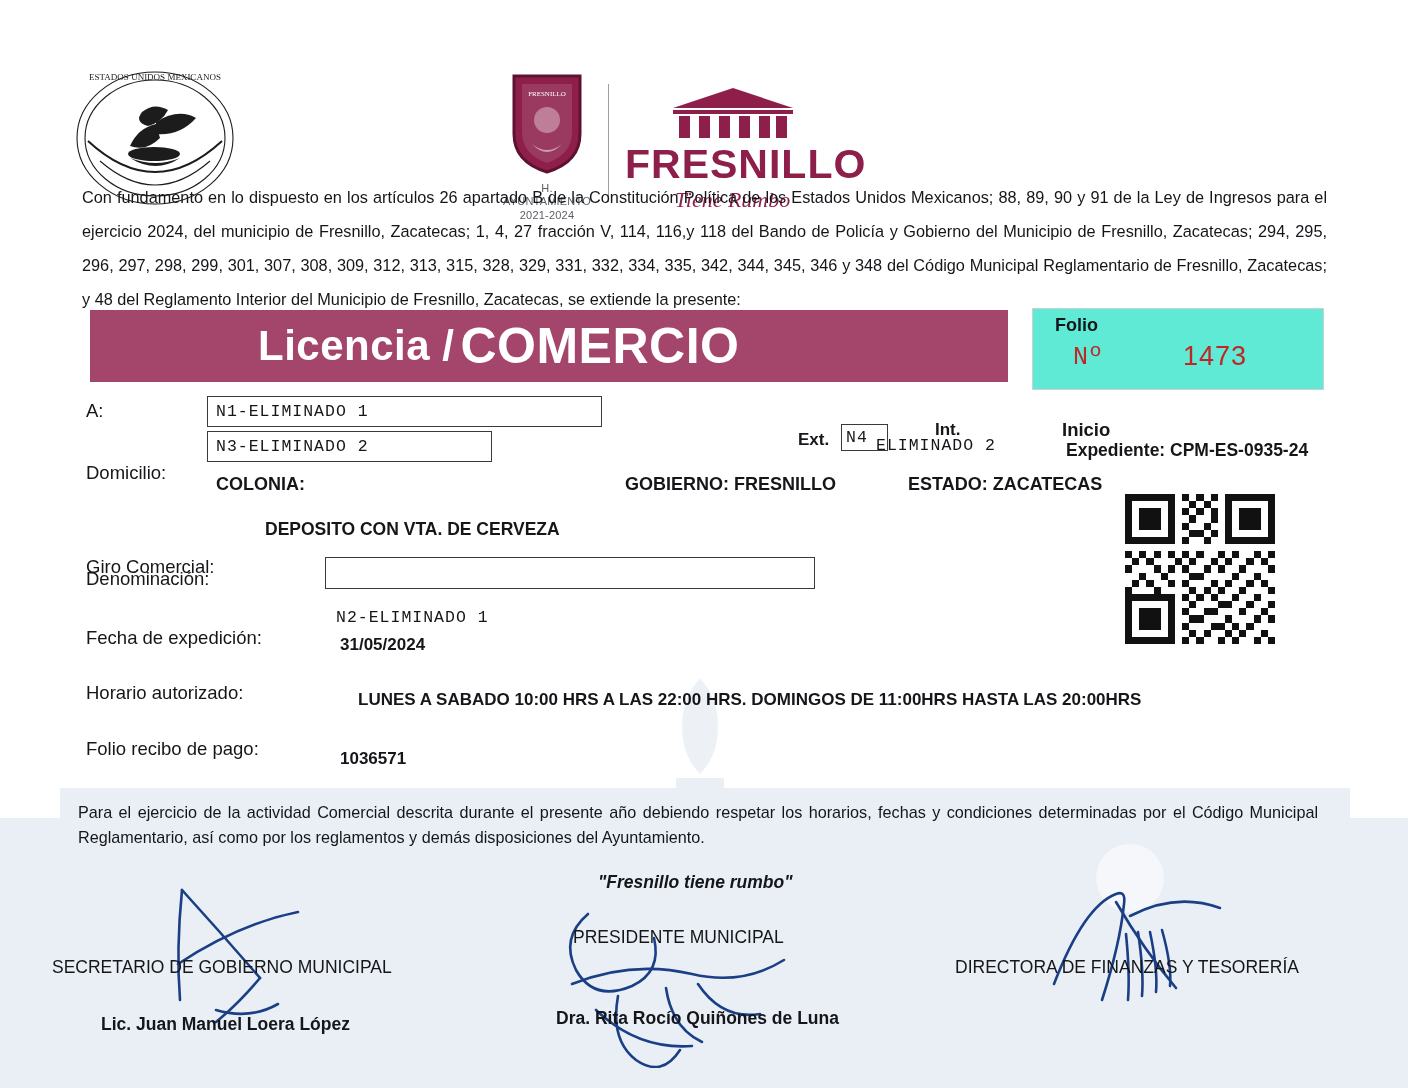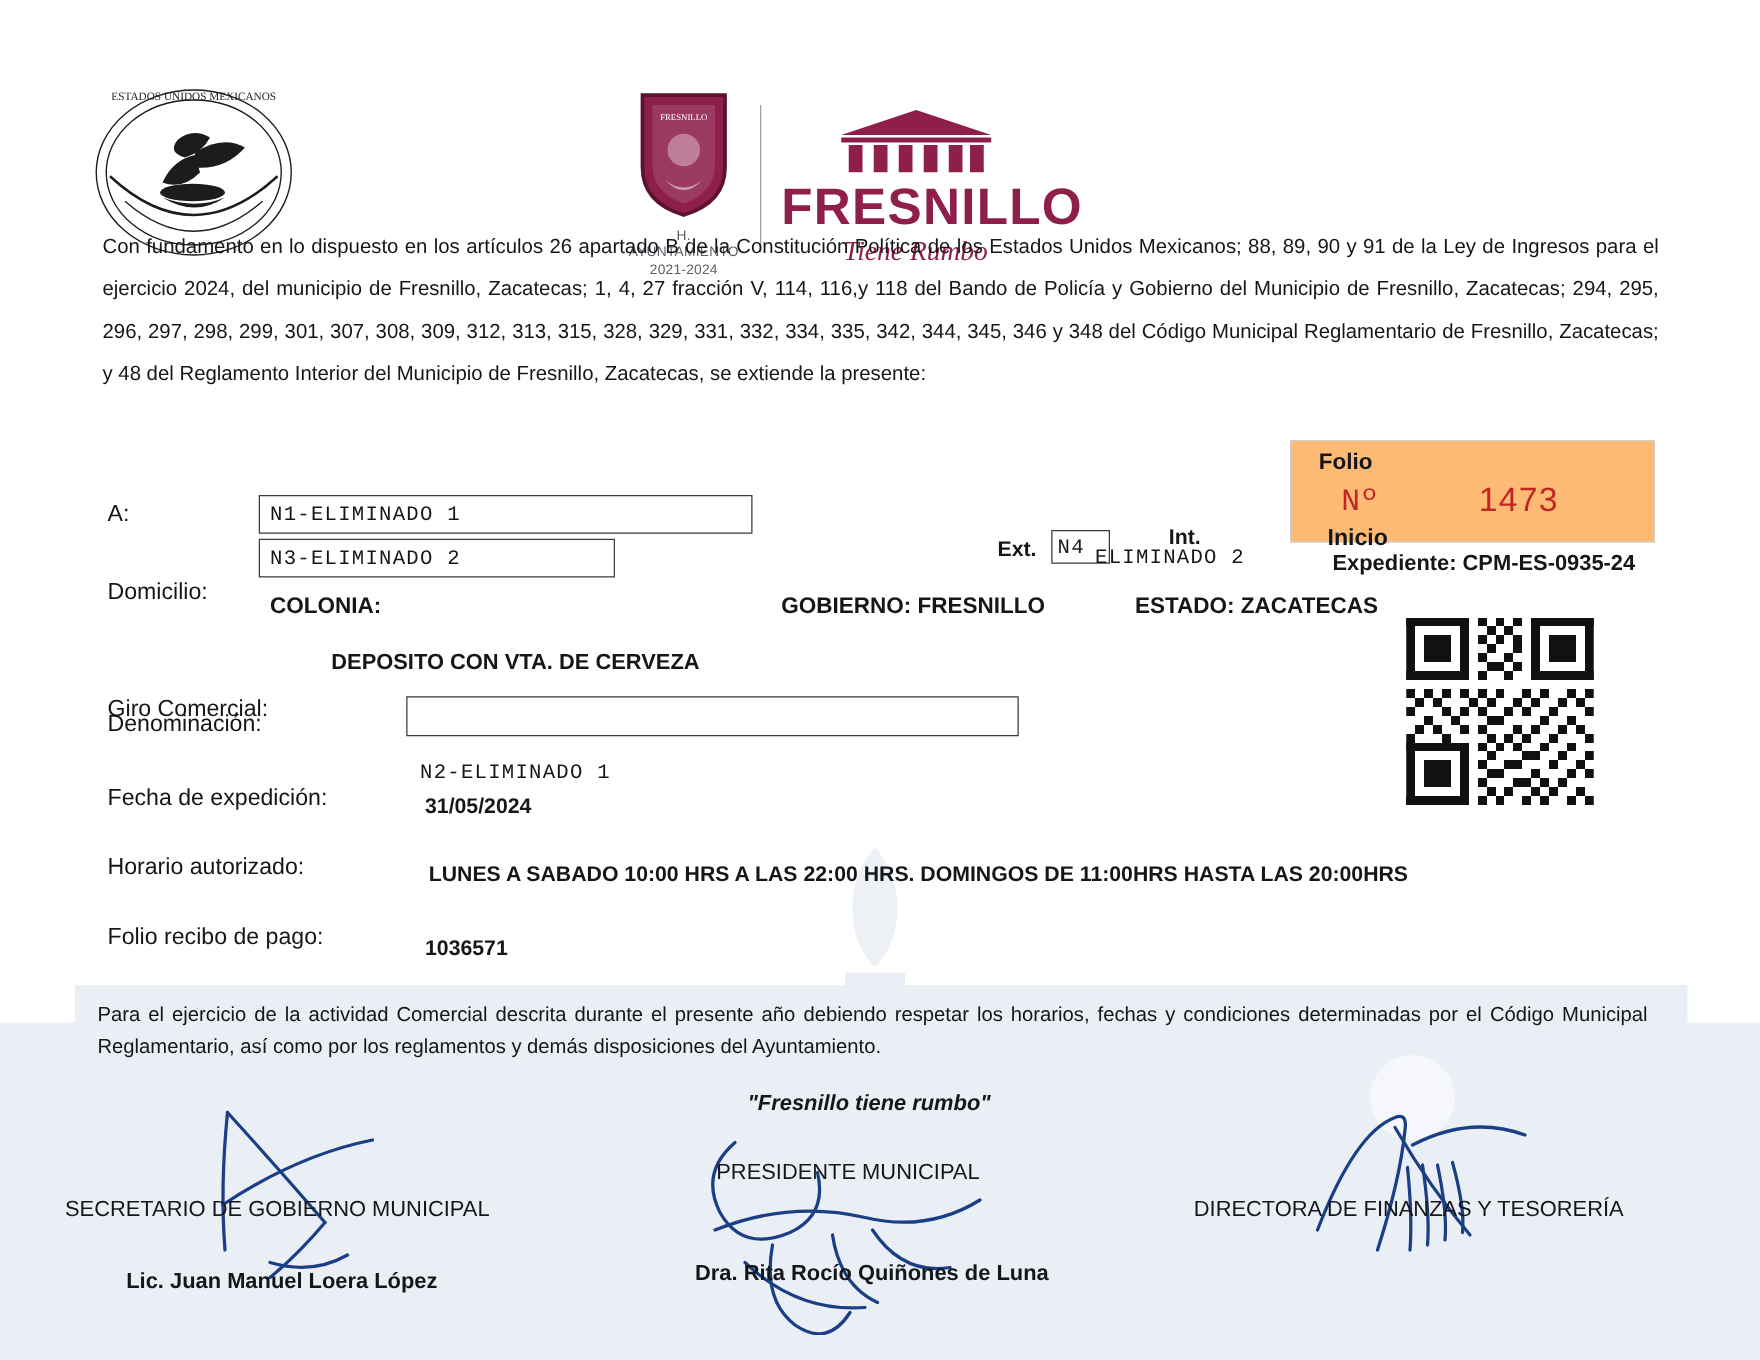--- a/index.html
+++ b/index.html
@@ -151,23 +151,22 @@
     margin-left: 6px;
   }
 
   
   .folio-box {
     position: absolute;
     left: 1032px;
     top: 308px;
     width: 290px;
     height: 80px;
-    background: #fdba74;
+    background: #5eead4;
     border: 1px solid #cfcfcf;
-    margin-top: 44px;
   }
   .folio-label {
     position: absolute;
     left: 22px;
     top: 6px;
     font-size: 18px;
     font-weight: bold;
     color: #141619;
   }
   .folio-no {
@@ -345,20 +344,24 @@
       <div class="fresnillo-word">FRESNILLO</div>
       <div class="fresnillo-tag">Tiene Rumbo</div>
     </div>
 
   </div>
 
   <div class="legal">
     <p>Con fundamento en lo dispuesto en los artículos 26 apartado B de la Constitución Política de los Estados Unidos Mexicanos; 88, 89, 90 y 91 de la Ley de Ingresos para el ejercicio 2024, del municipio de Fresnillo, Zacatecas; 1, 4, 27 fracción V, 114, 116,y 118 del Bando de Policía y Gobierno del Municipio de Fresnillo, Zacatecas; 294, 295, 296, 297, 298, 299, 301, 307, 308, 309, 312, 313, 315, 328, 329, 331, 332, 334, 335, 342, 344, 345, 346 y 348 del Código Municipal Reglamentario de Fresnillo, Zacatecas; y 48 del Reglamento Interior del Municipio de Fresnillo, Zacatecas, se extiende la presente:</p>
   </div>
 
+  <div class="title-band">
+    <span class="t1">Licencia /</span>
+    <span class="t2">COMERCIO</span>
+  </div>
 
   <div class="folio-box">
     <span class="folio-label">Folio</span>
     <span class="folio-no">Nº</span>
     <span class="folio-num">1473</span>
   </div>
 
   <span class="lbl" style="left:86px; top:400px;">A:</span>
   <div class="fieldbox" style="left:207px; top:396px; width:393px; height:29px;"></div>
   <span class="val mono" style="left:216px; top:402px;">N1-ELIMINADO 1</span>
@@ -384,21 +387,21 @@
   <span class="val" style="left:265px; top:519px; font-size:17.5px;">DEPOSITO CON VTA. DE CERVEZA</span>
 
   <span class="lbl" style="left:86px; top:568px;">Denominación:</span>
   <div class="fieldbox" style="left:325px; top:557px; width:488px; height:30px;"></div>
   <span class="val mono" style="left:336px; top:563px;margin-top:45px;">N2-ELIMINADO 1</span>
 
   <span class="lbl" style="left:86px; top:627px;">Fecha de expedición:</span>
   <span class="val" style="left:340px; top:635px; font-size:17px;">31/05/2024</span>
 
   <span class="lbl" style="left:86px; top:682px;">Horario autorizado:</span>
-  <span class="val" style="left:343px; top:690px; font-size:17px;">LUNES A SABADO 10:00 HRS A LAS 22:00 HRS. DOMINGOS DE 11:00HRS HASTA LAS 20:00HRS</span>
+  <span class="val" style="left:358px; top:690px; font-size:17px;">LUNES A SABADO 10:00 HRS A LAS 22:00 HRS. DOMINGOS DE 11:00HRS HASTA LAS 20:00HRS</span>
 
   <span class="lbl" style="left:86px; top:738px;">Folio recibo de pago:</span>
   <span class="val" style="left:340px; top:749px; font-size:17px;">1036571</span>
 
   <svg class="qr" viewBox="0 0 21 21" shape-rendering="crispEdges" xmlns="http://www.w3.org/2000/svg">
     <rect width="21" height="21" fill="#ffffff"></rect>
     <g fill="#111111">
       <rect x="0" y="0" width="7" height="1"></rect>
         <rect x="0" y="6" width="7" height="1"></rect>
       <rect x="0" y="0" width="1" height="7"></rect>

